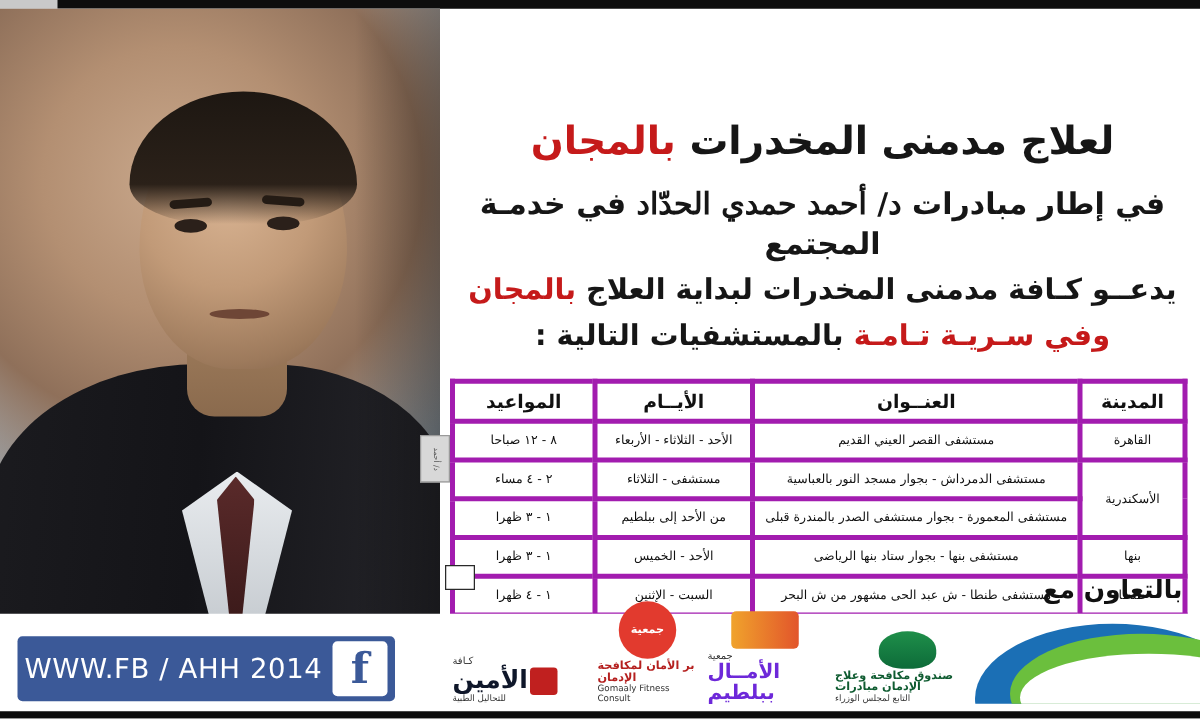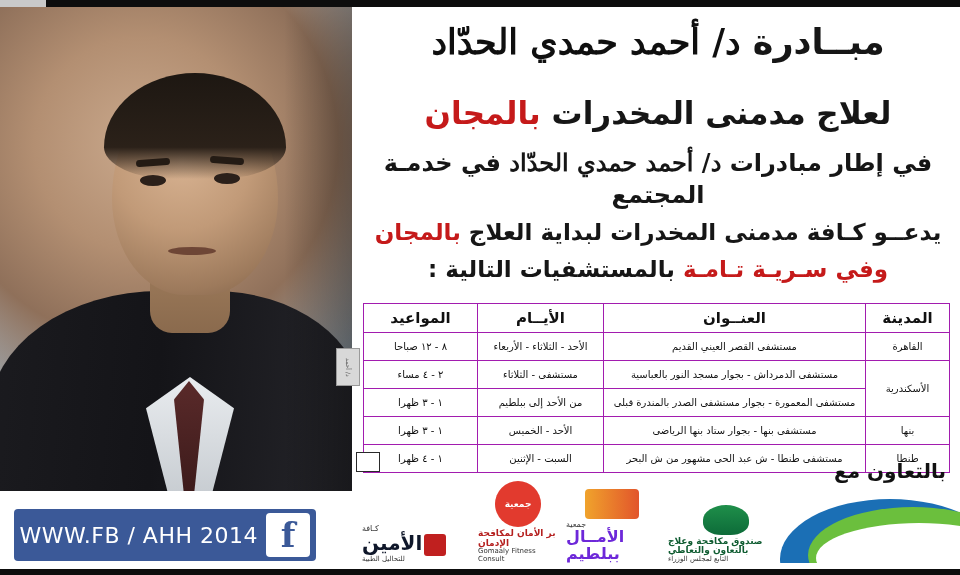--- a/index.html
+++ b/index.html
@@ -89,21 +89,21 @@
   .para .serif{font-family:"DejaVu Serif","Liberation Serif",serif;}
   
   .tablewrap{
     position:absolute;right:10px;top:296px;width:586px;
   }
   table.sched{
     border-collapse:collapse;width:586px;direction:rtl;background:#fff;
     table-layout:fixed;
   }
   table.sched th,table.sched td{
-    border:1px solid #a21caf;text-align:center;color:#111;
+    border:4px solid #a21caf;text-align:center;color:#111;
     font-weight:bold;padding:2px 3px;
   }
   table.sched th{font-size:15px;height:24px;background:#fff;}
   table.sched td{font-size:10px;height:23px;font-weight:normal;}
   td.city{font-size:13px;font-weight:bold;}
   col.c-city{width:84px;}
   col.c-addr{width:262px;}
   col.c-days{width:126px;}
   col.c-time{width:114px;}
   
@@ -194,24 +194,20 @@
     <div class="ph-brow l"></div>
     <div class="ph-brow r"></div>
     <div class="ph-eye l"></div>
     <div class="ph-eye r"></div>
     <div class="ph-mouth"></div>
     <div class="ph-shadow"></div>
   </div>
 
   <div class="content">
 
-    <div class="line1">
-      <span>مبــادرة</span>
-      <span class="name">د/ أحمد حمدي الحدّاد</span>
-    </div>
 
     <div class="line2">
       <span>لعلاج مدمنى المخدرات</span>
       <span class="red">بالمجان</span>
     </div>
 
     <div class="para">
       <div class="r1">
         <span>في إطار مبادرات</span>
         <span class="serif">د/ أحمد حمدي الحدّاد</span>
@@ -307,21 +303,21 @@
     </div>
 
     <div class="logo logo3">
       <div class="badge"></div>
       <div class="top">جمعية</div>
       <div class="main">الأمــال ببلطيم</div>
     </div>
 
     <div class="logo logo4">
       <div class="hands"></div>
-      <div class="main">صندوق مكافحة وعلاج بالتعاون والتعاطي</div>
+      <div class="main">صندوق مكافحة وعلاج الإدمان مبادرات</div>
       <div class="sub">التابع لمجلس الوزراء</div>
     </div>
 
     <div class="swoosh">
       <div class="blue"></div>
       <div class="green"></div>
       <div class="white"></div>
     </div>
   </div>
 

